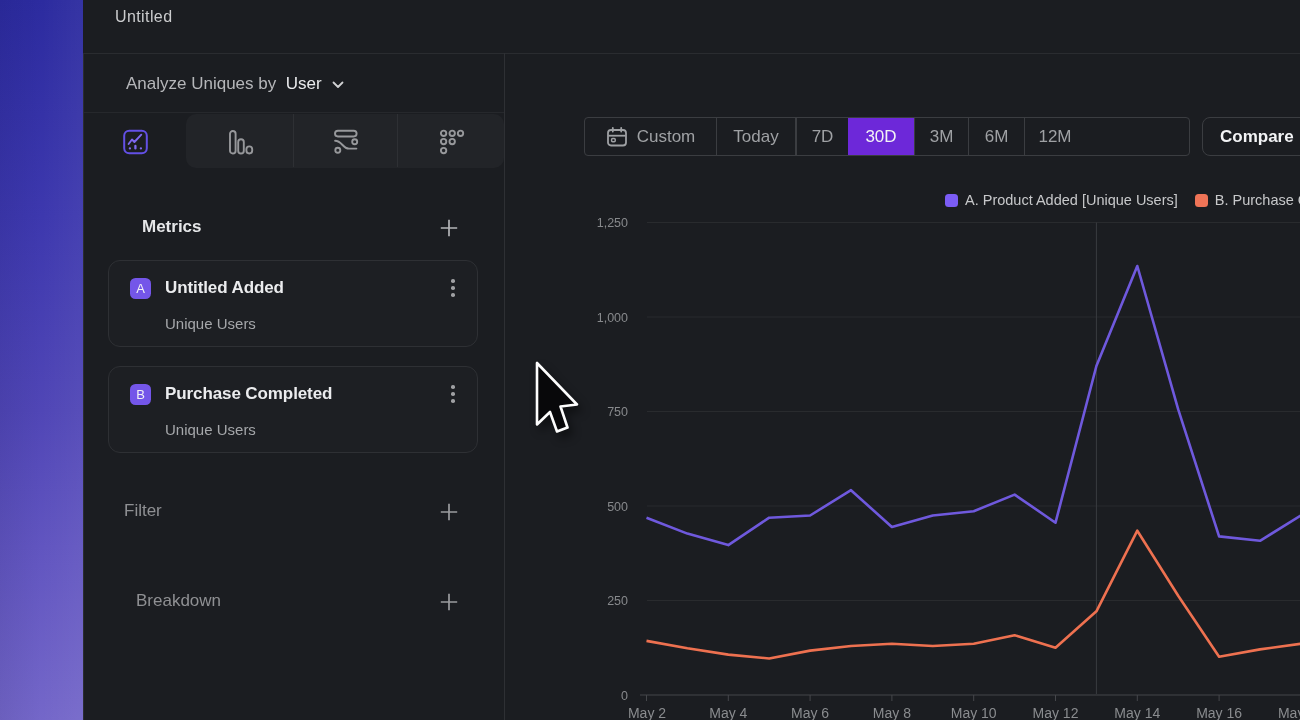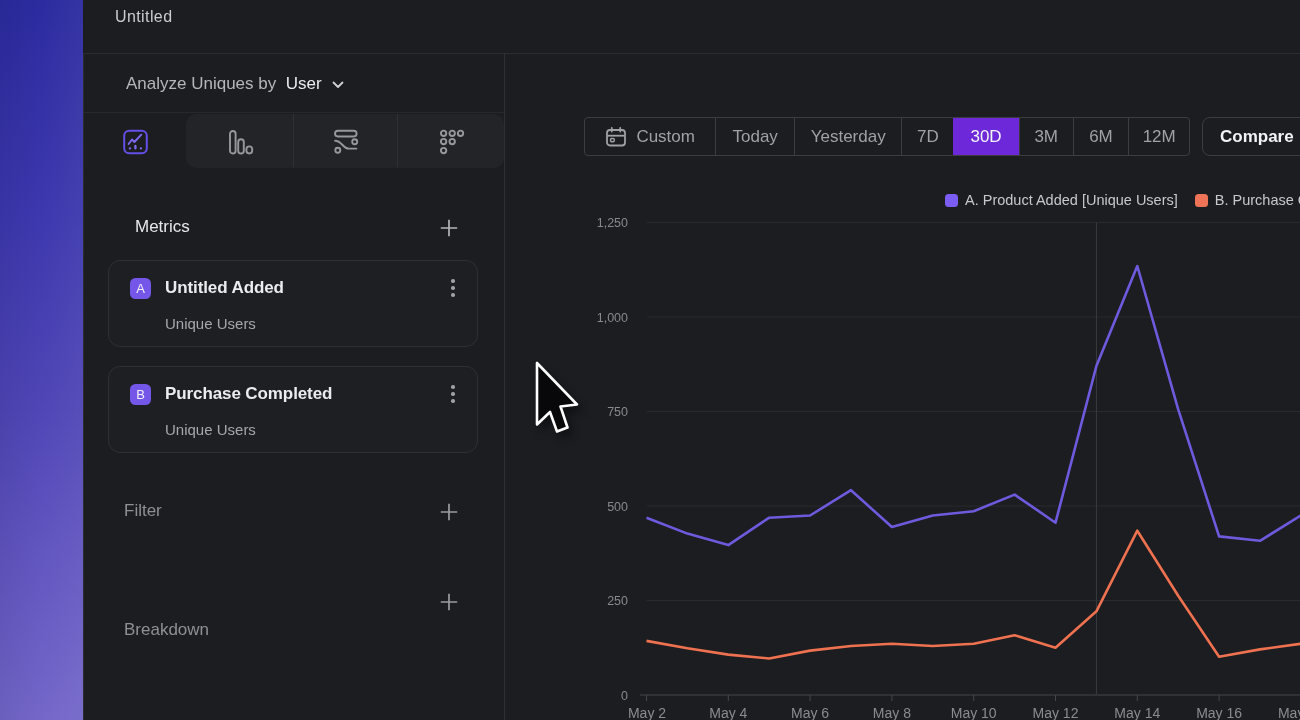--- a/index.html
+++ b/index.html
@@ -19,21 +19,21 @@
 
   
   #analyze-row { left:126px; top:74px; font-size:17px; color:#b5b6b9; }
   #analyze-row b { color:#e9eaec; font-weight:400; }
   #row1-divider { left:84px; top:112px; width:420px; height:1px; background:#26282c; }
 
   #tabbg { left:186px; top:114px; width:318px; height:53.5px; background:#222428; border-radius:10px; }
   .tabdiv { top:114px; width:1px; height:53px; background:#2e3034; }
 
   
-  #metrics-label { left:135px; top:217px; font-size:17px; font-weight:400; color:#e6e7e9; }
+  #metrics-label { left:142px; top:217px; font-size:17px; font-weight:700; color:#e6e7e9; }
   .plus { width:18px; height:18px; }
   .card { left:108px; width:370px; height:87px; background:#1d1f23;
     border:1px solid #2e3034; border-radius:12px; }
   .badge { position:absolute; left:21px; top:17px; width:21px; height:21px; border-radius:5.5px;
     background:#7456e9; color:#f2f2f6; font-size:13px; font-weight:400;
     display:flex; align-items:center; justify-content:center; }
   .card-title { position:absolute; left:56px; top:17px; font-size:17px; font-weight:700;
     color:#ebecee; letter-spacing:-0.1px; }
   .card-sub { position:absolute; left:56px; top:54px; font-size:15px; color:#a5a7aa; }
   .kebab { position:absolute; left:451px; top:279px; width:4px; }
@@ -128,38 +128,37 @@
   <div class="kebab abs" style="top:385px;">
       <i></i>
       <i></i>
       <i></i>
     </div>
 
   <div class="section-label abs" style="left:124px;top:501px;">Filter</div>
   <svg class="plus abs" style="left:440px;top:502.5px;" viewBox="0 0 18 18" fill="none">
       <path d="M9 0.8 V17.2 M0.8 9 H17.2" stroke="#9b9c9f" stroke-width="1.7"></path>
     </svg>
-  <div class="section-label abs" style="left:124px;top:591px;margin-top:29px;">Breakdown</div>
+  <div class="section-label abs" style="left:136px;top:591px;">Breakdown</div>
   <svg class="plus abs" style="left:440px;top:592.5px;" viewBox="0 0 18 18" fill="none">
       <path d="M9 0.8 V17.2 M0.8 9 H17.2" stroke="#9b9c9f" stroke-width="1.7"></path>
     </svg>
 
   <div id="segctl" class="abs">
     <div class="seg" style="width:131px;">
       <svg width="22" height="22" viewBox="0 0 22 22" fill="none" style="margin-right:9px">
         <rect x="2" y="4" width="18" height="15.5" rx="3" stroke="#9fa1a4" stroke-width="1.8"></rect>
         <path d="M2.4 9.7 L19.6 9.7" stroke="#9fa1a4" stroke-width="1.8"></path>
         <path d="M6.8 1.8 L6.8 5.6 M15.2 1.8 L15.2 5.6" stroke="#9fa1a4" stroke-width="1.8" stroke-linecap="round"></path>
         <rect x="5.6" y="12.6" width="3.6" height="3.2" rx="1" stroke="#9fa1a4" stroke-width="1.5"></rect>
       </svg>
       Custom</div>
     <div class="segdiv"></div>
     <div class="seg" style="width:78px;">Today</div>
     <div class="segdiv"></div>
-    <div class="seg" style="width:107px;">Yesterday</div>
     <div class="segdiv"></div>
     <div class="seg" style="width:51px;">7D</div>
     <div class="seg" id="seg30" style="width:66px;">30D</div>
     <div class="segdiv"></div>
     <div class="seg" style="width:53px;">3M</div>
     <div class="segdiv"></div>
     <div class="seg" style="width:55px;">6M</div>
     <div class="segdiv"></div>
     <div class="seg" style="width:60px;">12M</div>
   </div>

